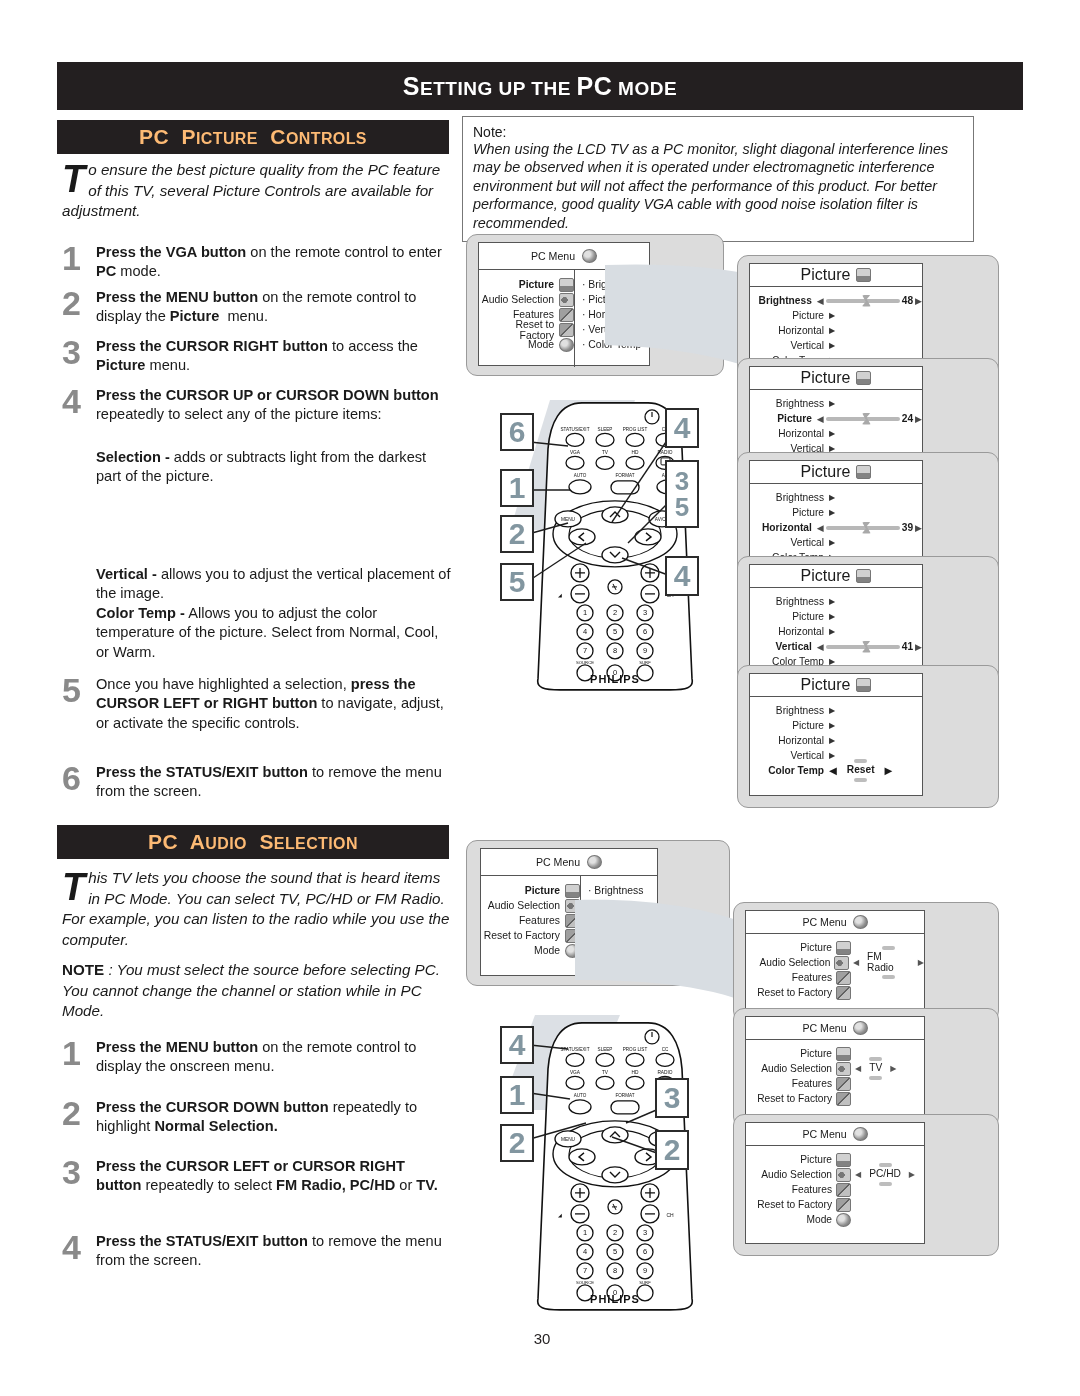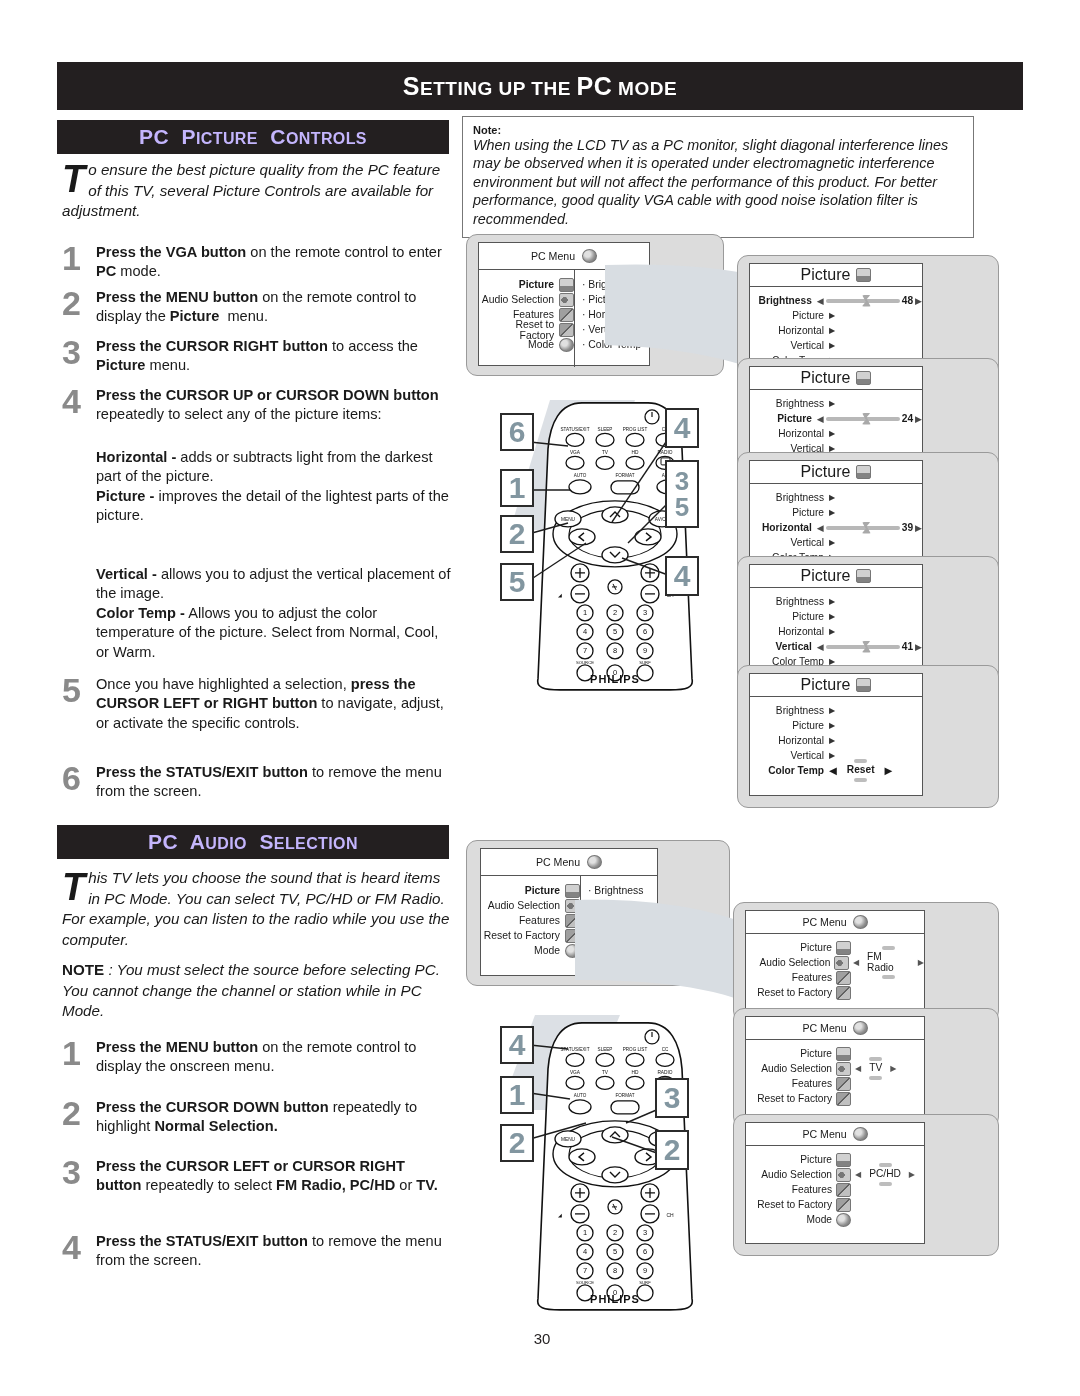--- a/index.html
+++ b/index.html
@@ -9,21 +9,21 @@
 
   
   .title-banner{position:absolute;left:57px;top:62px;width:966px;height:48px;
       background:#231f20;display:flex;align-items:center;justify-content:center;}
   .title-banner .t{color:#fff;font-size:25px;font-weight:bold;letter-spacing:.5px;}
   .title-banner .t .sc{font-size:19px;}
 
   .sec-banner{position:absolute;background:#231f20;display:flex;align-items:center;justify-content:center;}
   #secban1{left:57px;top:120px;width:392px;height:34px;}
   #secban2{left:57px;top:825px;width:392px;height:34px;}
-  .sec-banner .t{color:#c4b5fd;font-size:21px;font-weight:bold;letter-spacing:.4px;}
+  .sec-banner .t{color:#fdba74;font-size:21px;font-weight:bold;letter-spacing:.4px;}
   .sec-banner .t .sc{font-size:16px;}
 
   
   .intro{position:absolute;font-style:italic;font-size:15.2px;line-height:20.5px;}
   #intro1{left:62px;top:160px;width:390px;}
   #intro2{left:62px;top:868px;width:392px;}
   .dropcap{float:left;font-size:38px;line-height:30px;font-style:italic;
       font-weight:bold;padding:4px 3px 0 0;}
   .intro b{font-style:normal;font-weight:bold;}
 
@@ -32,21 +32,21 @@
   .step .num{color:#8a8a8a;font-size:34px;font-weight:bold;line-height:30px;
       width:34px;flex:none;text-align:left;}
   .step .body{font-size:14.6px;line-height:19.4px;}
   .step .body b{font-weight:bold;}
   .sub{font-size:14.6px;line-height:19.4px;}
   .sub b{font-weight:bold;}
 
   
   .note{position:absolute;left:462px;top:116px;width:512px;
       border:1px solid #777;padding:7px 10px 9px 10px;box-sizing:border-box;}
-  .note .hd{font-weight:bold;font-size:11px;}
+  .note .hd{font-weight:normal;font-size:14px;}
   .note .bd{font-style:italic;font-size:14.4px;line-height:18.4px;}
 
   
   .shell{position:absolute;background:#dcdcdc;border:1px solid #9a9a9a;
       border-radius:11px;box-sizing:border-box;}
   .osd{position:absolute;background:#fff;border:1px solid #555;box-sizing:border-box;}
   .osd .bar{border-bottom:1px solid #555;display:flex;align-items:center;
       justify-content:center;gap:7px;}
   .osd .bar .lab{font-size:10.6px;}
   .row{display:flex;align-items:center;font-size:10.4px;height:15px;}
@@ -117,22 +117,21 @@
   </div>
   <div class="step" style="left:62px;top:337px;width:390px;">
     <div class="num">3</div>
     <div class="body"><b>Press the CURSOR RIGHT button</b> to access the <b>Picture</b> menu.</div>
   </div>
   <div class="step" style="left:62px;top:386px;width:392px;">
     <div class="num">4</div>
     <div class="body"><b>Press the CURSOR UP or CURSOR DOWN button</b> repeatedly to select any of the picture items:</div>
   </div>
 
-  <div class="sub" style="position:absolute;left:96px;top:448px;width:358px;"><b>Horizontal -</b> adds or subtracts light from the darkest part of the picture.</div>
-  <div class="sub" style="position:absolute;left:96px;top:487px;width:358px;"><b>Picture -</b> improves the detail of the lightest parts of the picture.</div>
+  <div class="sub" style="position:absolute;left:96px;top:448px;width:358px;"><b>Selection -</b> adds or subtracts light from the darkest part of the picture.</div>
   <div class="sub" style="position:absolute;left:96px;top:565px;width:358px;"><b>Vertical -</b> allows you to adjust the vertical placement of the image.</div>
   <div class="sub" style="position:absolute;left:96px;top:604px;width:358px;"><b>Color Temp -</b> Allows you to adjust the color temperature of the picture. Select from Normal, Cool, or Warm.</div>
 
   <div class="step" style="left:62px;top:675px;width:392px;">
     <div class="num">5</div>
     <div class="body">Once you have highlighted a selection, <b>press the CURSOR LEFT or RIGHT button</b> to navigate, adjust, or activate the specific controls.</div>
   </div>
   <div class="step" style="left:62px;top:763px;width:392px;">
     <div class="num">6</div>
     <div class="body"><b>Press the STATUS/EXIT button</b> to remove the menu from the screen.</div>

